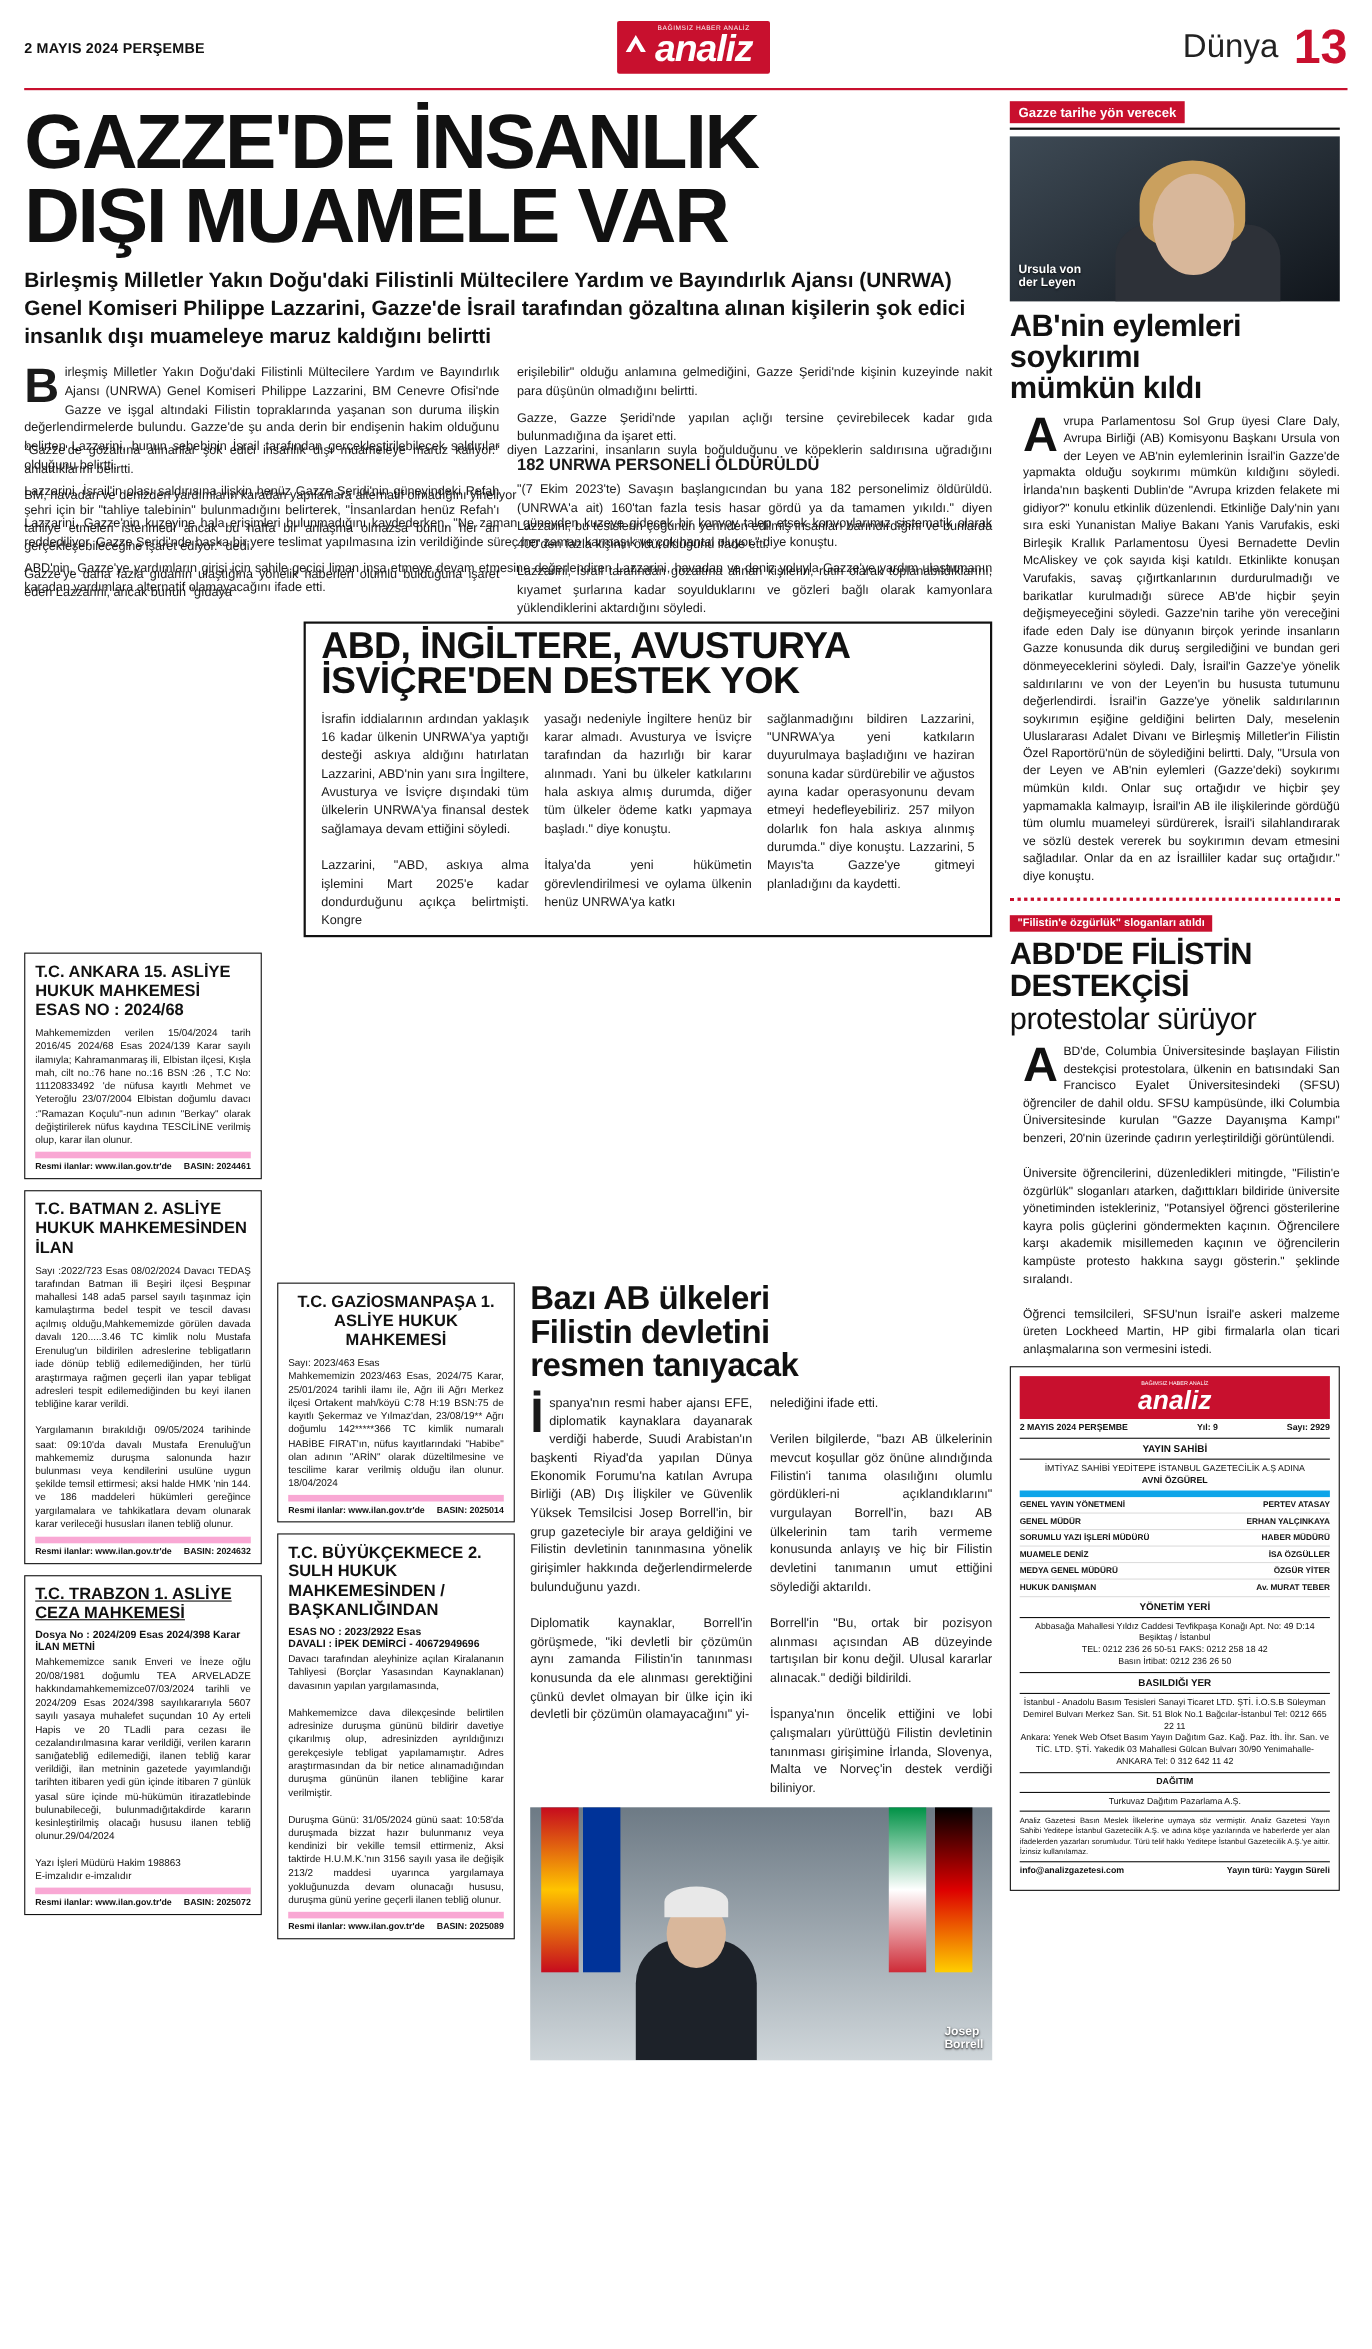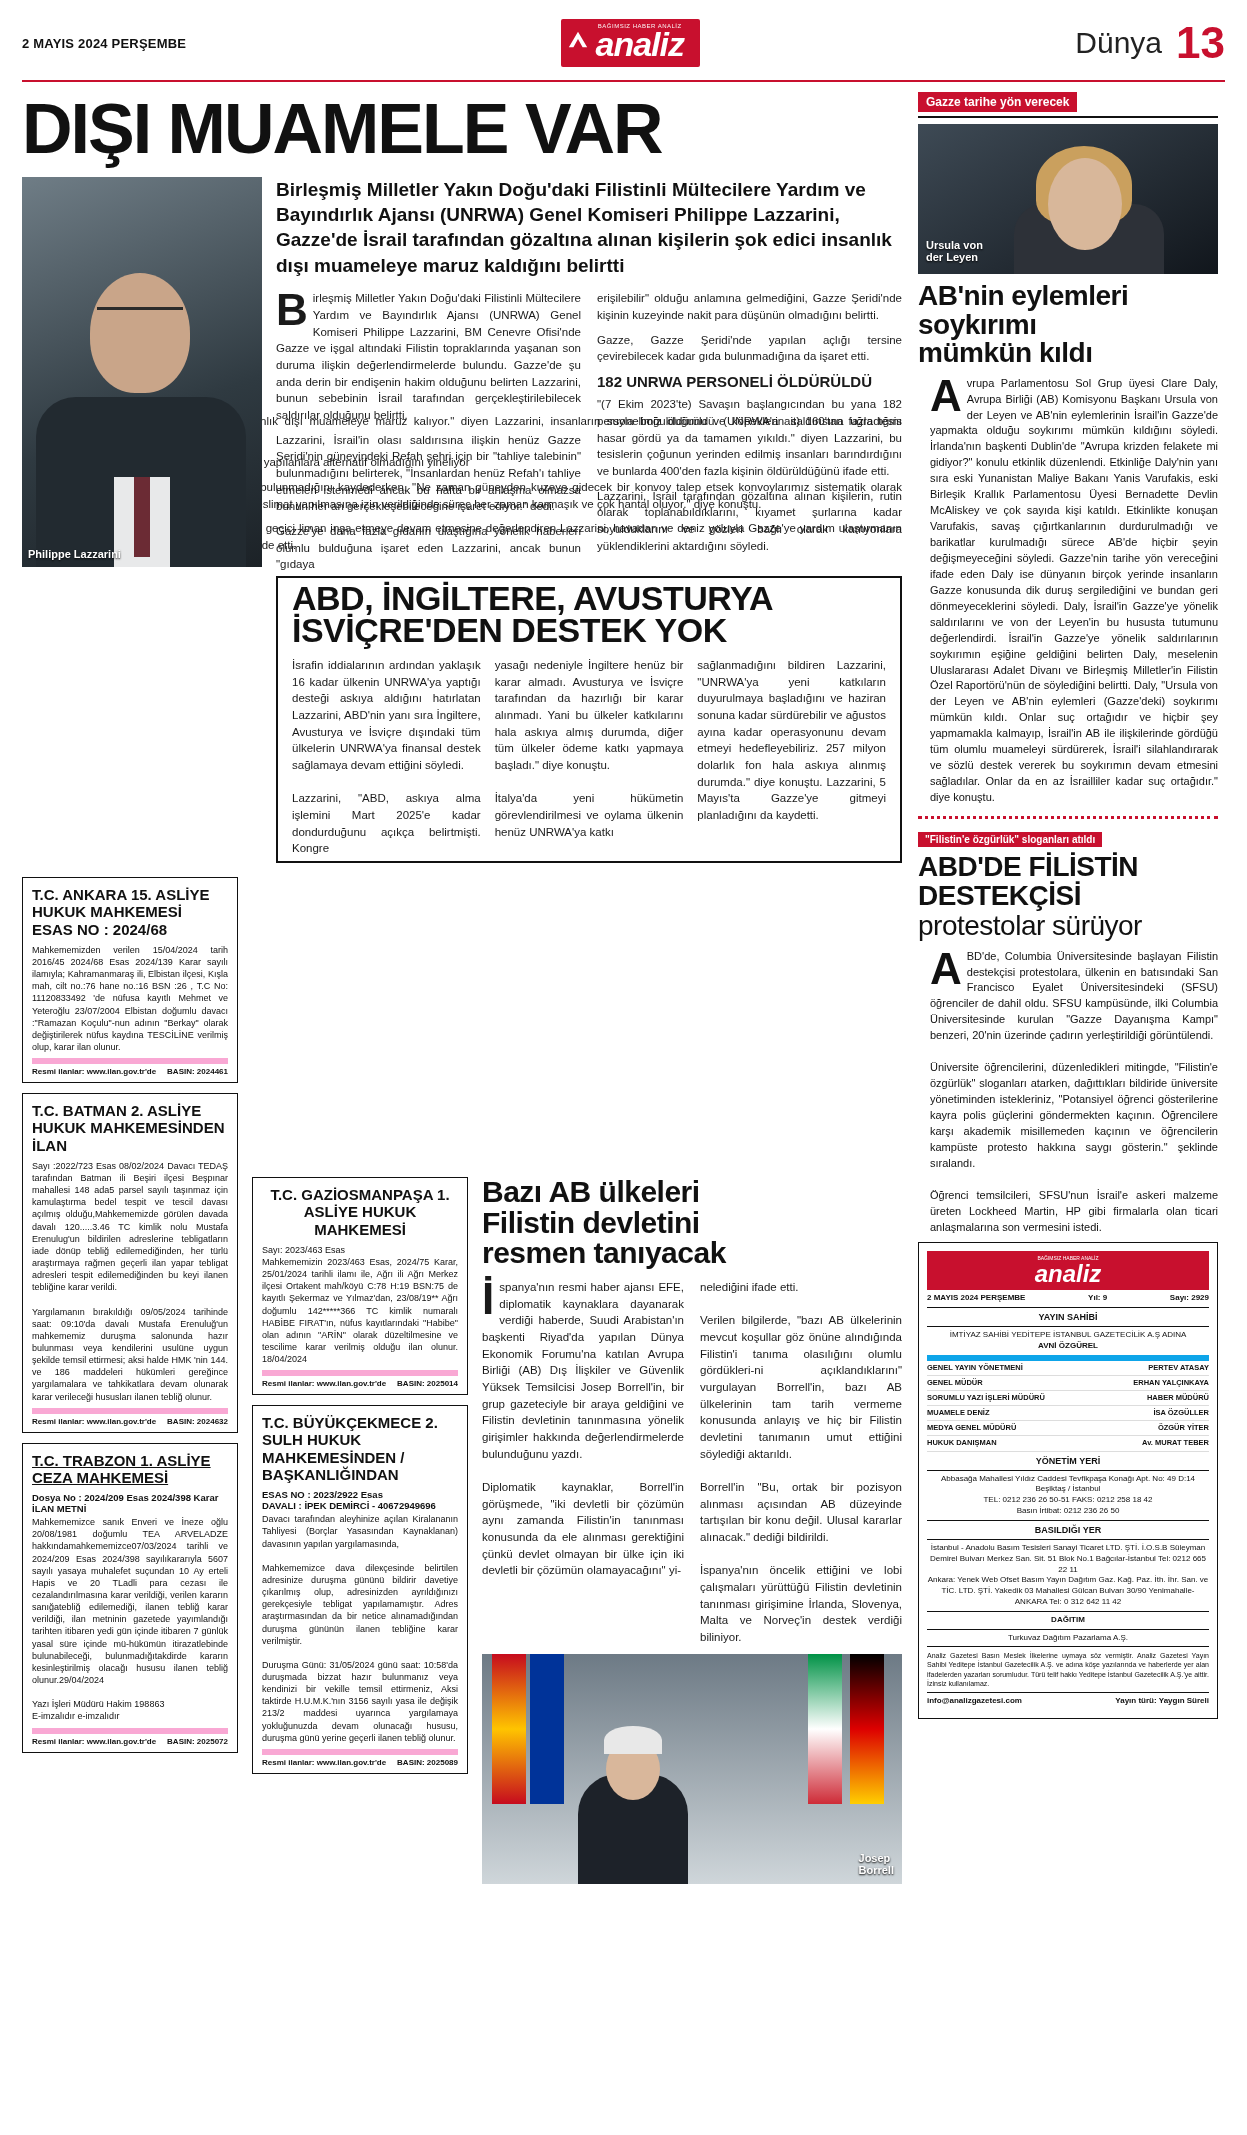--- a/index.html
+++ b/index.html
@@ -133,35 +133,25 @@
       <div class="page-num">13</div>
     </div>
   </div>
   <div class="rule"></div>
 
   <div class="cols">
 
     <div class="left-col">
 
       <div class="headline">
+        <div>GAZZE'DE İNSANLIK</div>
         <div>DIŞI MUAMELE VAR</div>
       </div>
 
       <div class="lead-row">
-        <div class="lead-photo">
-          <div class="photo p1">
-            <div class="suit"></div>
-            <div class="shirt"></div>
-            <div class="tie"></div>
-            <div class="face"></div>
-            <div class="glasses"></div>
-            <div class="cap">Philippe
-Lazzarini</div>
-          </div>
-        </div>
         <div class="lead-text">
           <div class="standfirst">Birleşmiş Milletler Yakın Doğu'daki Filistinli Mültecilere Yardım ve Bayındırlık Ajansı (UNRWA) Genel Komiseri Philippe Lazzarini, Gazze'de İsrail tarafından gözaltına alınan kişilerin şok edici insanlık dışı muameleye maruz kaldığını belirtti</div>
           <div class="body-cols-2">
             <div class="bodycol">
               <p class="dropcap">Birleşmiş Milletler Yakın Doğu'daki Filistinli Mültecilere Yardım ve Bayındırlık Ajansı (UNRWA) Genel Komiseri Philippe Lazzarini, BM Cenevre Ofisi'nde Gazze ve işgal altındaki Filistin topraklarında yaşanan son duruma ilişkin değerlendirmelerde bulundu. Gazze'de şu anda derin bir endişenin hakim olduğunu belirten Lazzarini, bunun sebebinin İsrail tarafından gerçekleştirilebilecek saldırılar olduğunu belirtti.</p>
               <p>Lazzarini, İsrail'in olası saldırısına ilişkin henüz Gazze Şeridi'nin güneyindeki Refah şehri için bir "tahliye talebinin" bulunmadığını belirterek, "İnsanlardan henüz Refah'ı tahliye etmeleri istenmedi ancak bu hafta bir anlaşma olmazsa bunun her an gerçekleşebileceğine işaret ediyor." dedi.</p>
               <p>Gazze'ye daha fazla gıdanın ulaştığına yönelik haberleri olumlu bulduğuna işaret eden Lazzarini, ancak bunun "gıdaya</p>
             </div>
             <div class="bodycol">
               <p>erişilebilir" olduğu anlamına gelmediğini, Gazze Şeridi'nde kişinin kuzeyinde nakit para düşünün olmadığını belirtti.</p>

